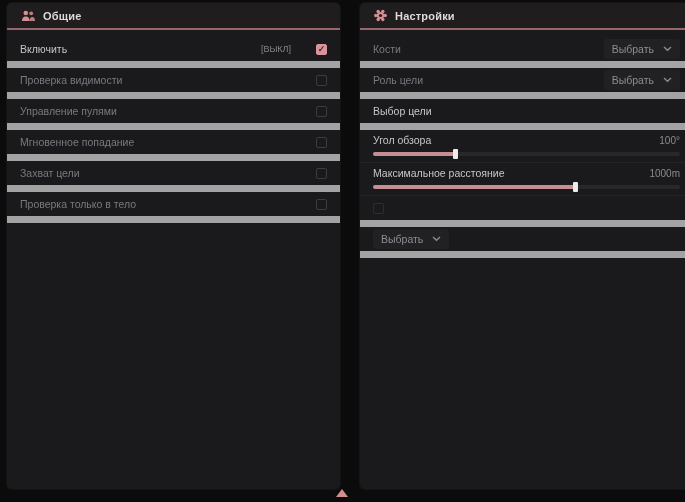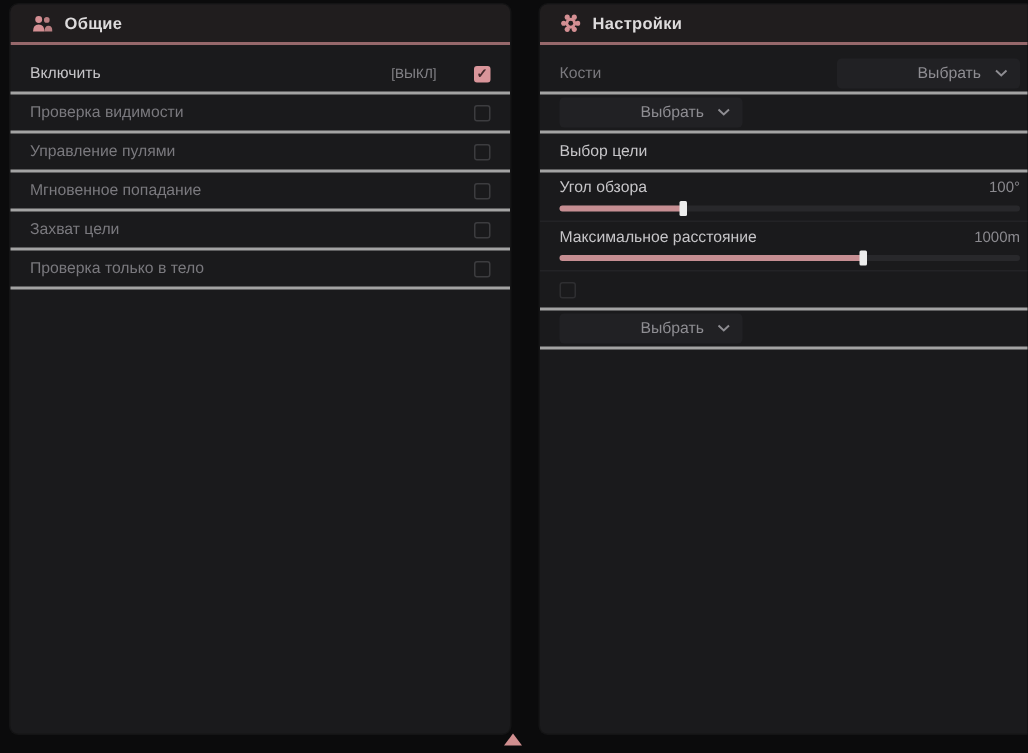--- a/index.html
+++ b/index.html
@@ -22,41 +22,41 @@
     border-radius:5px 5px 0 0;
     border-bottom:2px solid #96686b;
   }
   .panel-title{
     font-size:11px;font-weight:bold;color:#dddbdc;letter-spacing:.2px;
   }
   .icon{display:inline-flex;align-items:center;color:#d48f93;}
   .panel-body{padding-top:7px;}
   .row{
     height:24px;display:flex;align-items:center;
-    padding:0 13px;border-bottom:2px solid #a3a3a3;
+    padding:0 13px;border-bottom:7px solid #a3a3a3;
   }
   .row .label{flex:1;font-size:10.5px;color:#c6c5c8;}
   .row.dim .label{color:#7a797e;}
   .row.verydim .label{color:#57565b;}
   .hint{font-size:9px;color:#858489;margin-right:25px;}
   .checkbox{
     width:11px;height:11px;box-sizing:border-box;border-radius:2px;
     border:1px solid #3c3c3f;background:transparent;
     display:flex;align-items:center;justify-content:center;
     font-size:9px;line-height:1;color:transparent;cursor:pointer;
   }
   .checkbox.checked{
     background:#d9959a;border-color:#d9959a;color:#45292c;font-weight:bold;
   }
   .checkbox.disabled{border-color:#2e2e31;}
   .dropdown{
     display:flex;align-items:center;gap:9px;
     background:#212124;border-radius:3px;padding:4px 8px;cursor:pointer;
   }
-  .dropdown .value{font-size:10.5px;color:#8e8d92;white-space:nowrap;margin-left:46px;}
+  .dropdown .value{font-size:10.5px;color:#8e8d92;white-space:nowrap;}
   .slider-row{
     height:30px;padding:2px 13px 0;display:flex;flex-direction:column;
     border-bottom:1px solid #232326;
   }
   .slider-top{display:flex;justify-content:space-between;align-items:center;height:16px;}
   .slider-top .label{font-size:10.5px;color:#c6c5c8;}
   .slider-top .value{font-size:10px;color:#8b8a8f;text-align:right;}
   .slider-track{position:relative;height:4px;background:#28282b;border-radius:2px;margin-top:4px;}
   .slider-fill{height:100%;background:#c68e92;border-radius:2px;}
   .slider-handle{
@@ -137,20 +137,21 @@
       <span class="dropdown">
         <span class="value">Выбрать</span>
         <span class="icon">
           <svg width="9" height="6" viewBox="0 0 9 6">
               <path d="M1 1 L4.5 4.3 L8 1" stroke="#8e8d92" stroke-width="1.3" fill="none"></path>
             </svg>
         </span>
       </span>
     </div>
     <div class="row dim">
+      <span class="label">Роль цели</span>
       <span class="dropdown">
         <span class="value">Выбрать</span>
         <span class="icon">
           <svg width="9" height="6" viewBox="0 0 9 6">
               <path d="M1 1 L4.5 4.3 L8 1" stroke="#8e8d92" stroke-width="1.3" fill="none"></path>
             </svg>
         </span>
       </span>
     </div>
     <div class="row">

